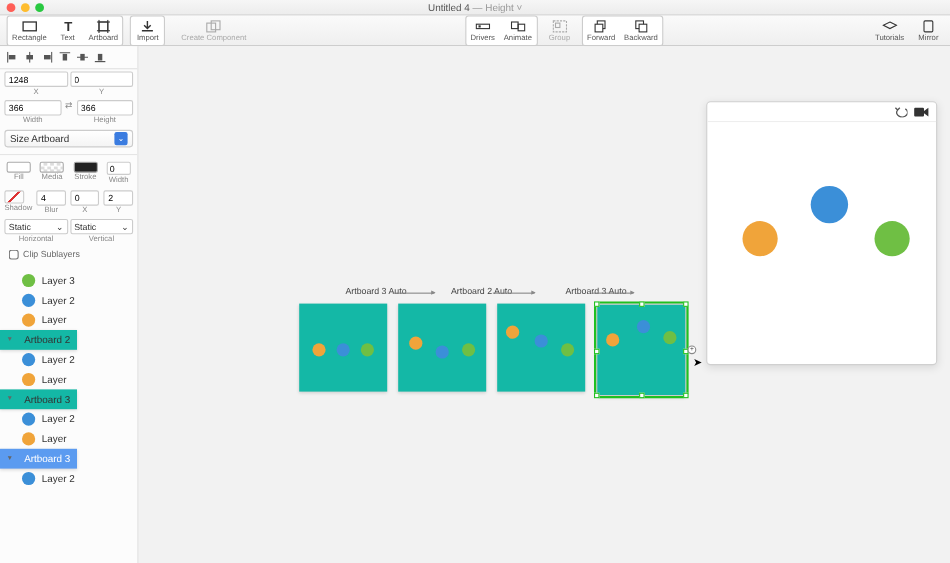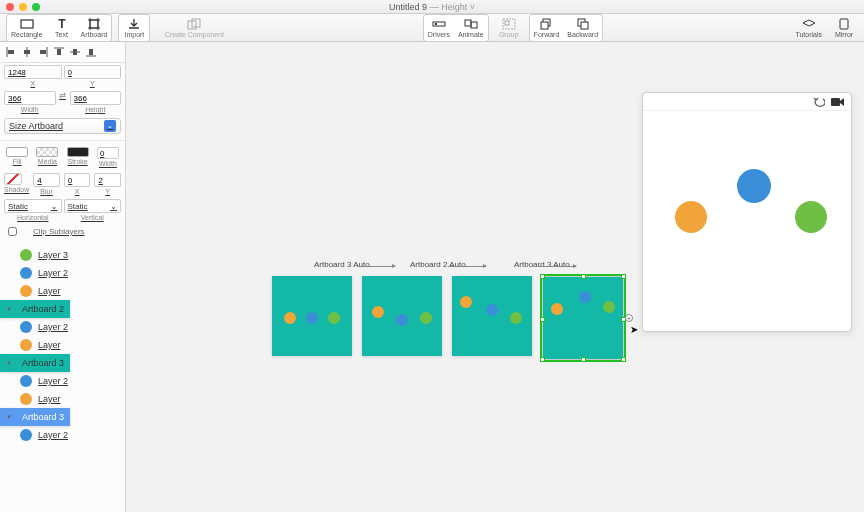--- a/index.html
+++ b/index.html
@@ -13,38 +13,38 @@
 .title { position: absolute; left: 50%; transform: translateX(-50%); font-size: 9px; color: #555; }
 .title .edited { color: #999; }
 .toolbar { height: 28px; background: linear-gradient(#fafafa,#efefef); border-bottom: 1px solid #c8c8c8; display: flex; align-items: center; padding: 0 4px; gap: 2px; }
 .tool { display: flex; flex-direction: column; align-items: center; justify-content: center; min-width: 32px; height: 26px; padding: 0 4px; cursor: default; }
 .tool .ic { width: 14px; height: 12px; display: flex; align-items: center; justify-content: center; }
 .tool .lbl { font-size: 7px; color: #555; margin-top: 1px; }
 .groupbox { border: 1px solid #ccc; border-radius: 3px; background: #fff; display: flex; margin: 0 2px; }
 .groupbox .tool { min-width: 30px; }
 .spacer { flex: 1; }
 .main { display: flex; height: calc(512px - 42px); }
-.sidebar { width: 126px; background: #fcfcfc; border-right: 1px solid #d8d8d8; overflow-y: auto; font-size: 9px; text-decoration: underline; }
+.sidebar { width: 126px; background: #fcfcfc; border-right: 1px solid #d8d8d8; overflow-y: auto; font-size: 9px; }
 .insp-row { display: flex; padding: 2px 4px; gap: 2px; }
 .insp-field { flex: 1; display: flex; flex-direction: column; }
 .insp-field input { width: 100%; height: 14px; border: 1px solid #ccc; border-radius: 2px; font-size: 8px; padding: 0 3px; background: #fff; }
 .insp-field .fl { font-size: 7px; color: #888; text-align: center; margin-top: 1px; }
 .link-ic { width: 10px; text-align: center; color: #888; font-size: 8px; }
 .preset-row { padding: 3px 4px 6px; }
 .sel { width: 100%; height: 16px; border: 1px solid #ccc; border-radius: 3px; font-size: 9px; padding: 0 4px; background: linear-gradient(#fff,#f4f4f4); display: flex; align-items: center; justify-content: space-between; }
 .sel .chev { width: 12px; height: 12px; background: #3b7ce0; border-radius: 2px; display: flex; align-items: center; justify-content: center; color: #fff; font-size: 7px; }
 .swatch-row { display: flex; padding: 4px; gap: 4px; }
 .swatch { flex: 1; display: flex; flex-direction: column; align-items: center; }
 .swatch .box { width: 22px; height: 10px; border: 1px solid #aaa; border-radius: 2px; }
 .swatch .lbl { font-size: 7px; color: #888; margin-top: 1px; }
 .fill-box { background: #fff; }
 .media-box { background: repeating-conic-gradient(#ddd 0% 25%, #fff 0% 50%) 0 0/6px 6px; }
 .stroke-box { background: #222; }
 .mini-drop { height: 14px; border: 1px solid #ccc; border-radius: 2px; font-size: 8px; display: flex; align-items: center; justify-content: space-between; padding: 0 3px; background: #fff; }
-.check-row { padding: 4px 8px; font-size: 8px; color: #666; display: flex; align-items: flex-start; gap: 16px; }
+.check-row { padding: 4px 8px; font-size: 8px; color: #666; display: flex; align-items: flex-start; gap: 4px; }
 .check-row input { width: 9px; height: 9px; }
 .layers { margin-top: 6px; }
 .layer-item { height: 18px; display: flex; align-items: center; padding: 0 6px 0 20px; gap: 6px; cursor: default; }
 .layer-item.artboard { padding-left: 6px; font-weight: 500; }
 .layer-item.artboard::before { content: "▼"; font-size: 6px; color: #666; margin-right: 4px; }
 .layer-item.selected { background: #5b9bf0; color: #fff; }
 .layer-dot { width: 12px; height: 12px; border-radius: 50%; flex-shrink: 0; }
 .dot-grn { background: #6fbf44; }
 .dot-blu { background: #3b8fd8; }
 .dot-org { background: #f0a43a; }
@@ -68,21 +68,21 @@
 </head>
 <body>
 
 <div class="titlebar">
   <div class="traffic">
     <span class="t-red"></span>
     <span class="t-yel"></span>
     <span class="t-grn"></span>
   </div>
   <div class="title">
-    <span>Untitled 9</span> <span class="edited">— Height ˅</span>
+    <span>Untitled 4</span> <span class="edited">— Height ˅</span>
   </div>
 </div>
 
 <div class="toolbar">
   <div class="groupbox">
     <div class="tool">
       <span class="ic">
           <svg width="14" height="10">
             <rect x="1" y="1" width="12" height="8" fill="none" stroke="#333" stroke-width="1.2"></rect>
           </svg>

